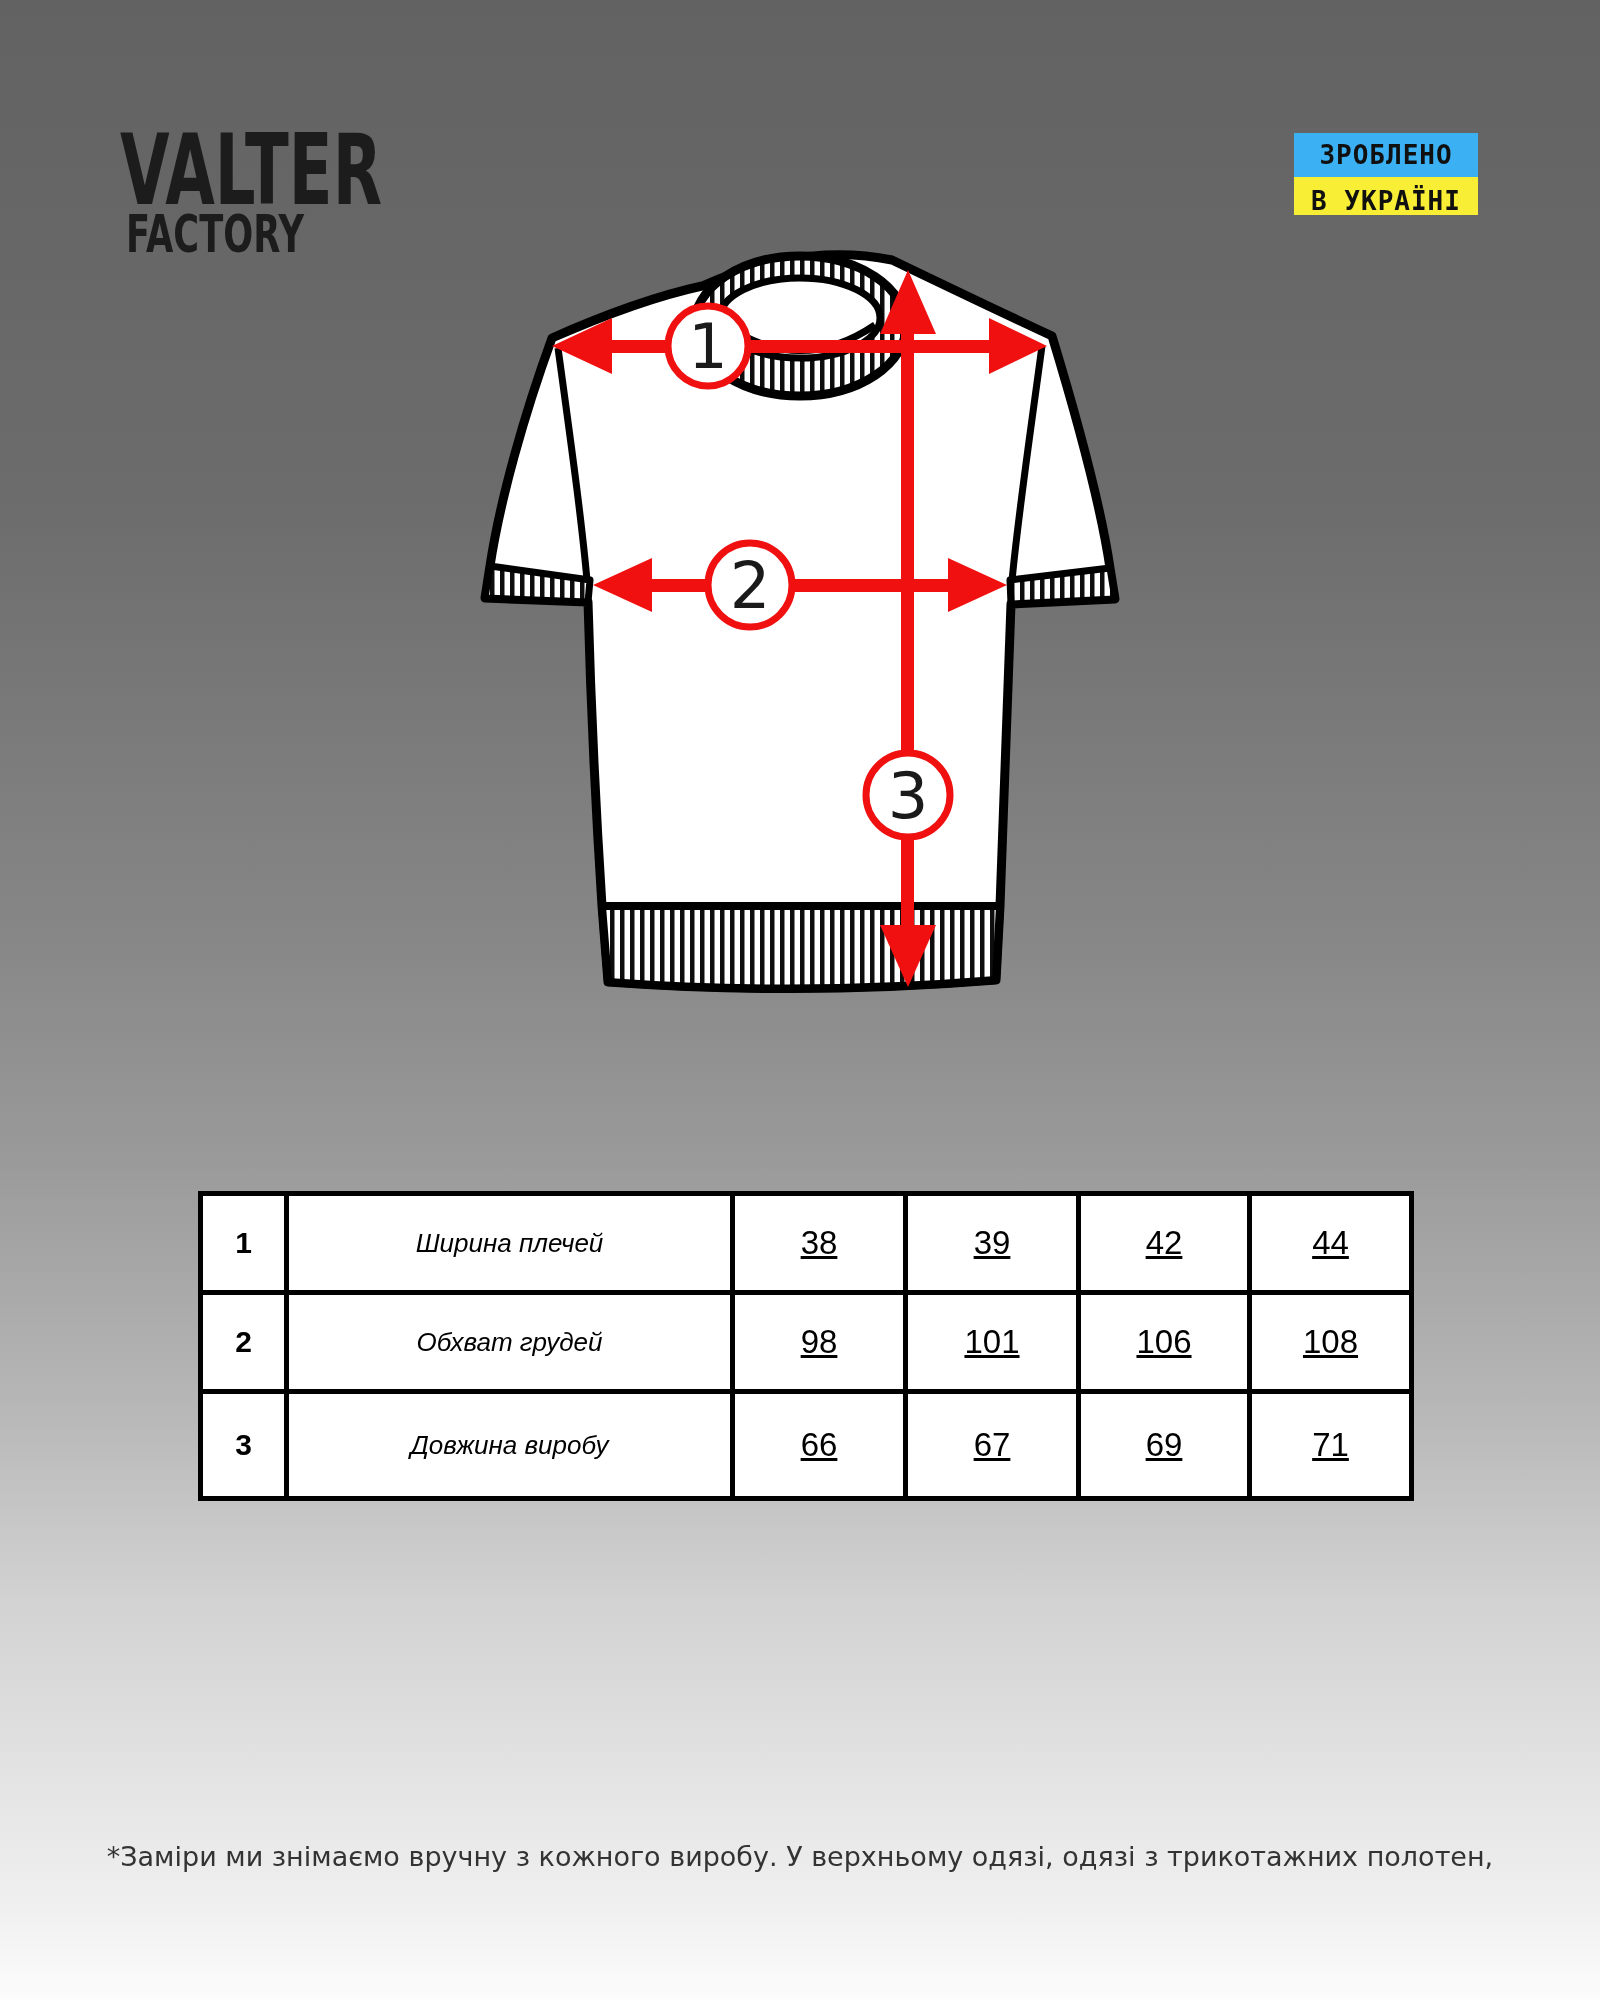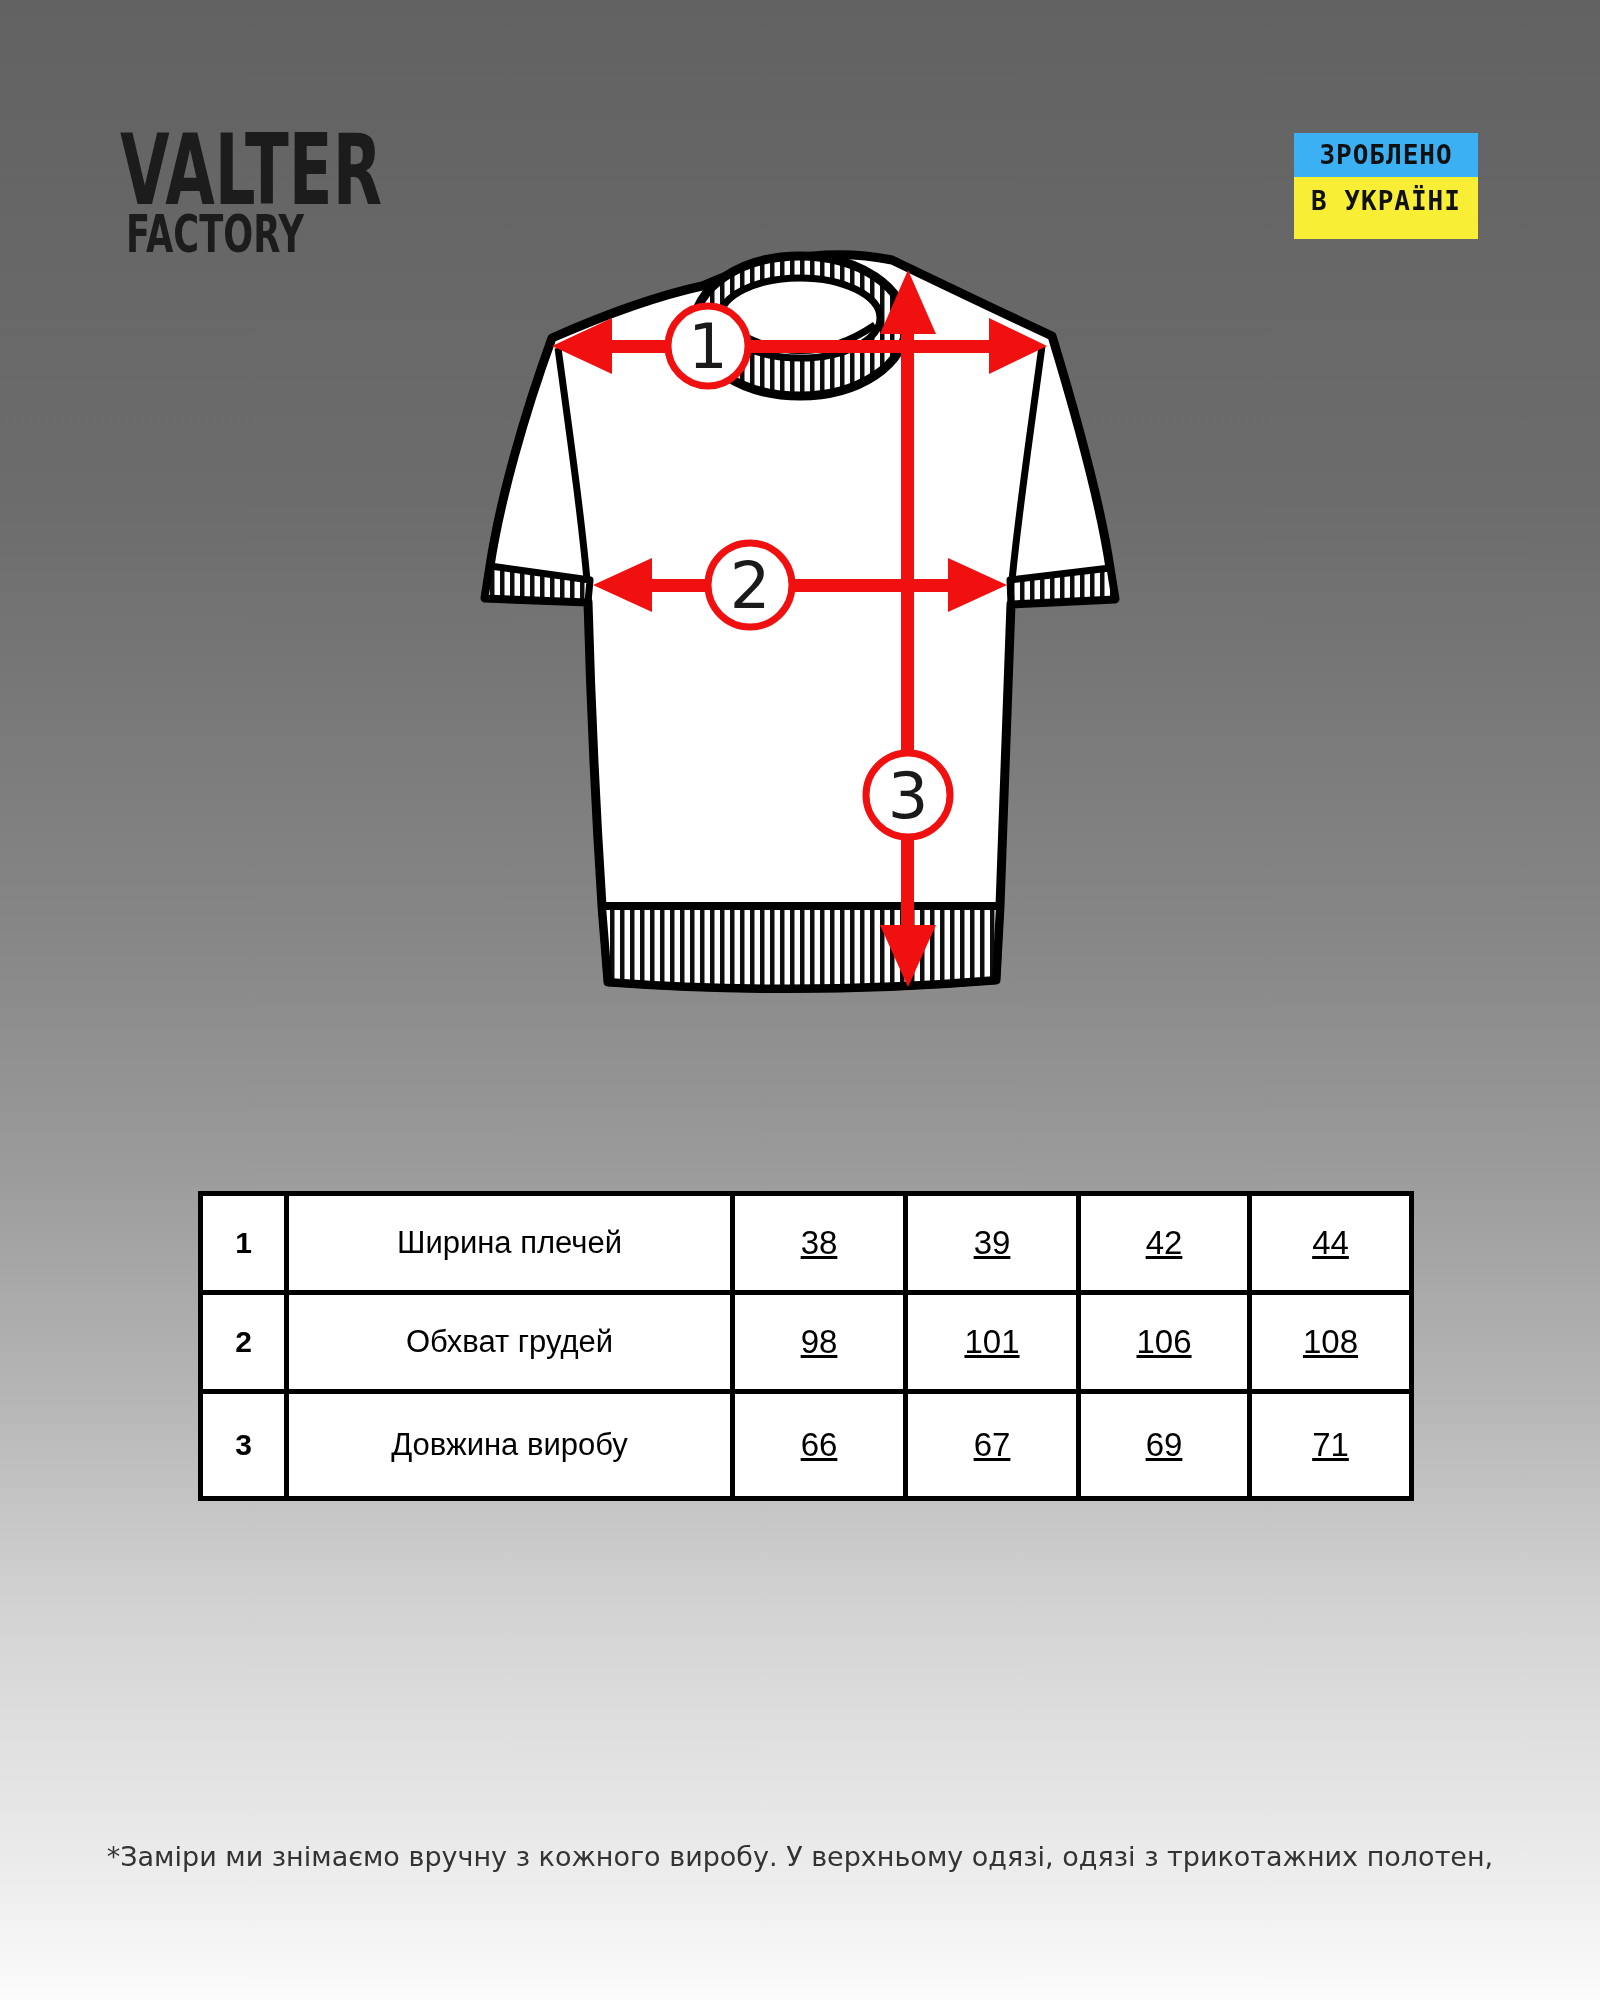--- a/index.html
+++ b/index.html
@@ -12,36 +12,36 @@
   }
   
   .logo{position:absolute;left:118px;top:124px;}
   .logo text{fill:#1c1c1c;font-family:"DejaVu Sans", sans-serif;font-weight:bold;}
   
   .badge{position:absolute;left:1294px;top:133px;width:184px;height:94px;
          font-family:"DejaVu Sans Mono", monospace;font-weight:bold;color:#101010;
          text-align:center;}
   .badge .half{width:100%;overflow:hidden;white-space:nowrap;}
   .badge .blue{height:44px;line-height:44px;font-size:26px;letter-spacing:1px;}
-  .badge .yellow{height:62px;line-height:48px;font-size:26px;letter-spacing:1px;}
+  .badge .yellow{height:38px;line-height:48px;font-size:26px;letter-spacing:1px;}
   
   .shirt{position:absolute;left:440px;top:230px;}
   .shirt text{font-family:"DejaVu Sans", sans-serif;}
   
   table.size-table{
     position:absolute;left:198px;top:1191px;width:1211px;
     border-collapse:collapse;table-layout:fixed;background:#ffffff;
     font-family:"Liberation Sans","DejaVu Sans",sans-serif;color:#000;
   }
   table.size-table td{border:5px solid #000;text-align:center;vertical-align:middle;
     padding:0;overflow:hidden;}
   td.model-cell{font-weight:bold;font-size:29px;}
   td.size-head{font-weight:bold;font-size:28px;}
   td.row-num{font-weight:bold;font-size:30px;}
-  td.m-name{text-align:left;font-size:31px;padding-left:10px;}
+  td.m-name{text-align:left;font-size:26px;padding-left:10px;font-style:italic;}
   td.m-val{font-size:33px;text-decoration:underline;}
   
   .footnote{position:absolute;left:0;top:1836px;width:1600px;text-align:center;
     font-size:27px;line-height:41px;color:#333333;
     font-family:"DejaVu Sans", sans-serif;}
 </style>
 </head>
 <body>
 
 <div class="page">

